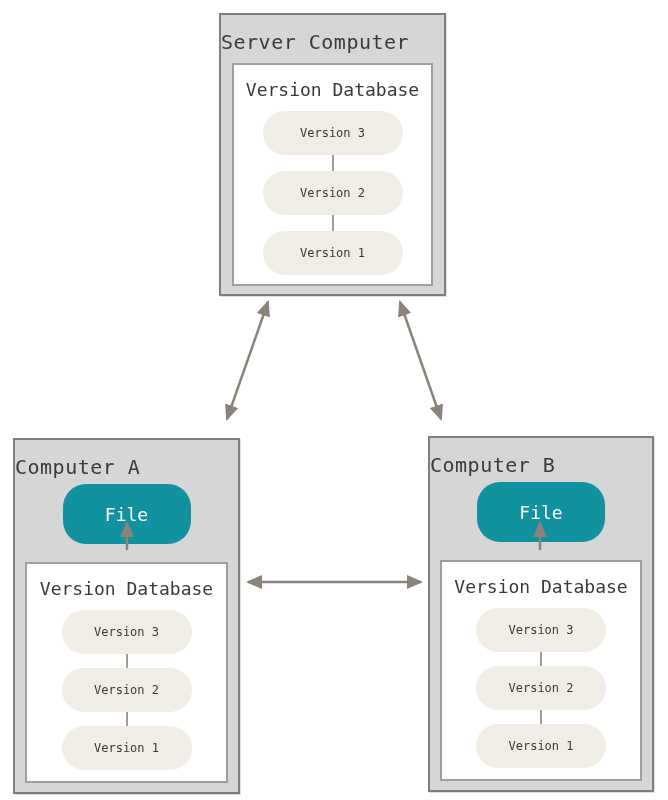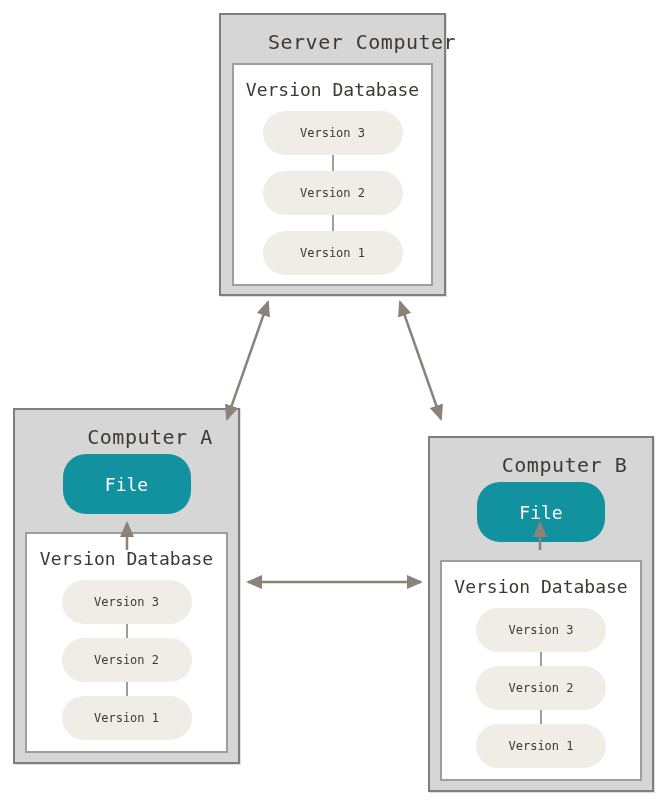--- a/index.html
+++ b/index.html
@@ -17,25 +17,23 @@
 
   .box {
     position: absolute;
     background: var(--box-fill, #d6d6d6);
     border: 2px solid var(--box-border, #7e7e7e);
     box-shadow: 1px 1px 0 rgba(0,0,0,0.12);
   }
   .box-title {
     display: block;
     margin-top: 15px;
-    text-align: center;
     font-size: 20px;
     letter-spacing: 0.5px;
     white-space: nowrap;
-    padding-left: 47px;
   }
 
   .inner {
     position: absolute;
     background: var(--inner-box-fill, #ffffff);
     border: 2px solid var(--inner-box-border, #9e9e9e);
     display: flex;
     flex-direction: column;
     align-items: center;
   }
@@ -80,21 +78,21 @@
     border-radius: 23px;
     background: var(--file-pill-fill, #12929e);
     color: var(--file-pill-text, #ffffff);
     display: flex;
     align-items: center;
     justify-content: center;
     font-size: 18px;
   }
 
   .server-box  { left: 219px; top: 13px;  width: 227px; height: 283px; }
-  .computer-a  { left: 13px;  top: 408px; width: 227px; height: 356px; }
+  .computer-a  { left: 13px;  top: 438px; width: 227px; height: 356px; }
   .computer-b  { left: 428px; top: 436px; width: 226px; height: 356px; }
 
   .arrows {
     position: absolute;
     left: 0; top: 0;
     width: 668px; height: 800px;
     pointer-events: none;
   }
   .arrows line { stroke: var(--arrow, #8b8379); stroke-width: 2.5; }
   .arrowhead-shape { fill: var(--arrow, #8b8379); }

